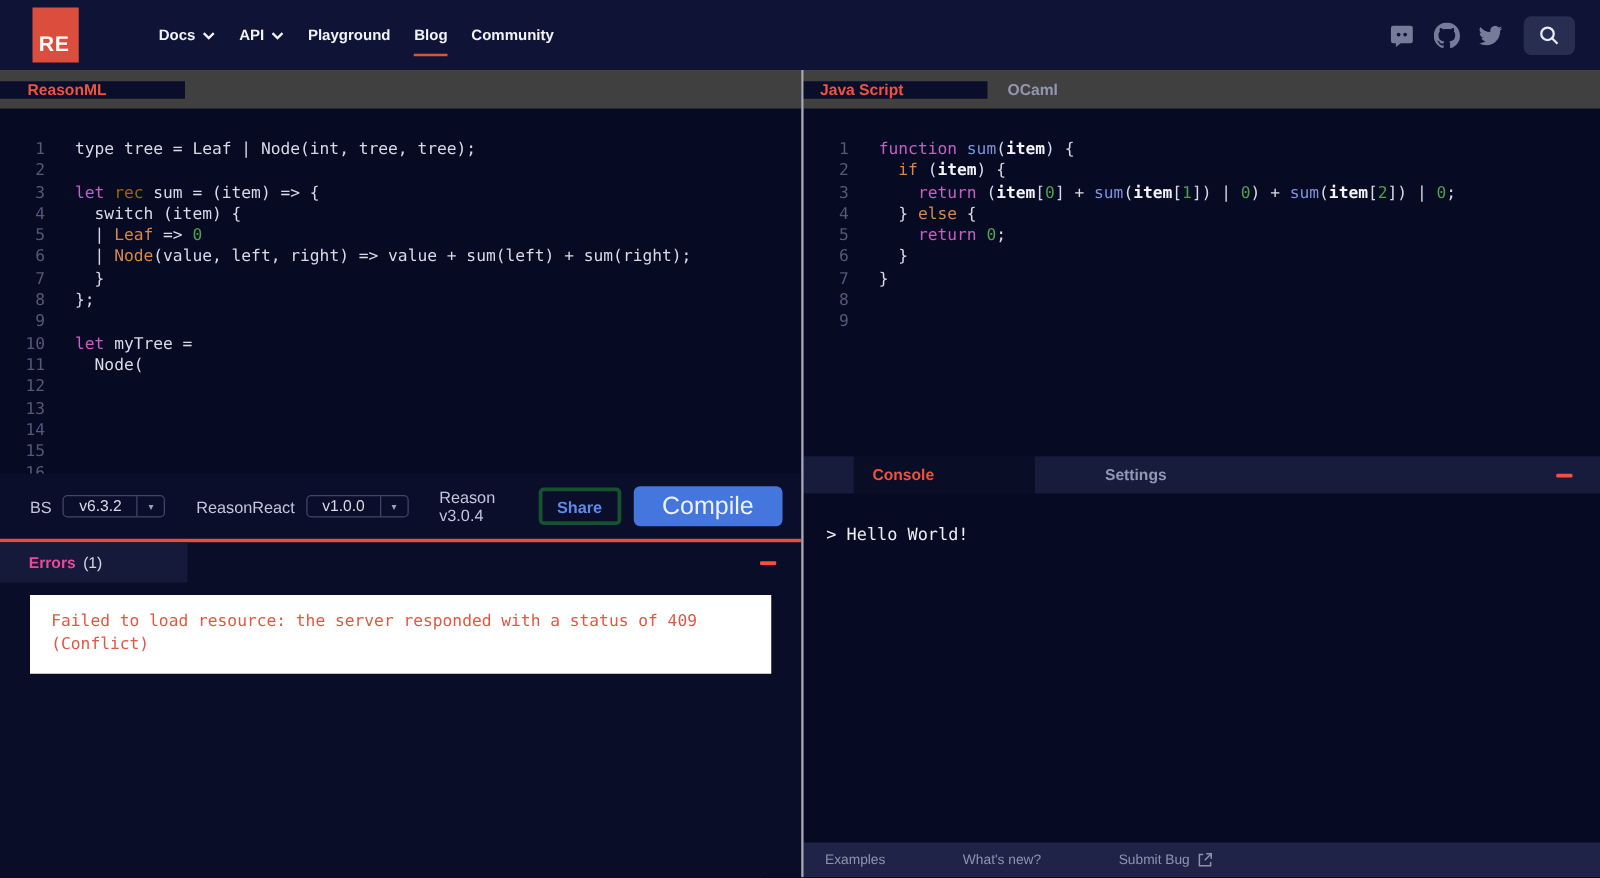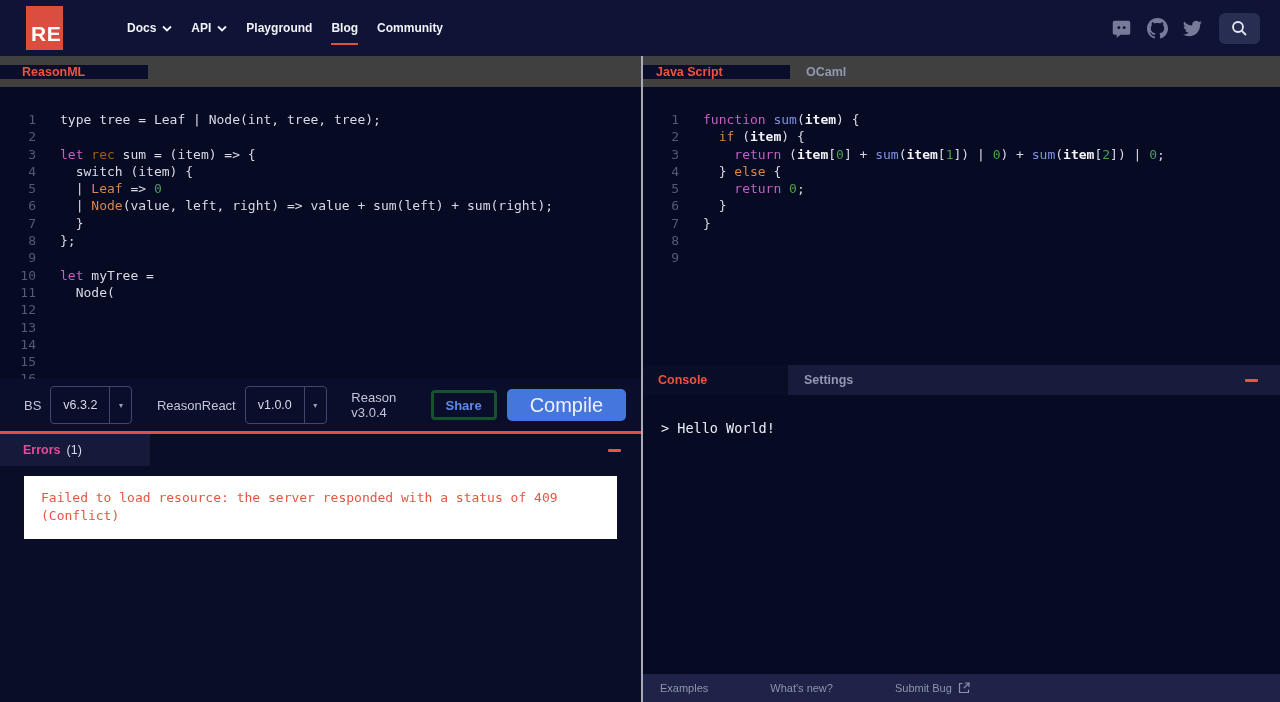--- a/index.html
+++ b/index.html
@@ -3,21 +3,21 @@
 <meta charset="utf-8">
 <style>
   * { box-sizing: border-box; margin: 0; padding: 0; }
   html,body { background:#05071c; }
   body { font-family:"Liberation Sans", sans-serif; }
   .app { width:1280px; height:702px; display:flex; flex-direction:column; background:#070a23; overflow:hidden; position:relative; }
 
   
   header { flex:0 0 56px; background:#0f1335; display:flex; align-items:center; }
   .logo { width:37px; height:44px; margin-left:26px; background:#db4d3d; color:#fff;
-          font-weight:bold; font-size:21px; display:flex; align-items:flex-end; padding:0 0 4px 5px; letter-spacing:.5px; cursor:pointer; }
+          font-weight:bold; font-size:17px; display:flex; align-items:flex-end; padding:0 0 4px 5px; letter-spacing:.5px; cursor:pointer; }
   nav { display:flex; margin-left:64px; gap:19px; align-items:center; }
   .nav-item { color:#f2f3f8; font-size:12px; font-weight:700; display:flex; align-items:center; gap:6px; position:relative; cursor:pointer; padding:4px 0; }
   .nav-item.active::after { content:""; position:absolute; left:0; right:0; bottom:-6px; height:2px; background:#e0503c; }
   .chev { width:10px; height:7px; }
   .header-right { margin-left:auto; display:flex; align-items:center; margin-right:20px; }
   .hicon { display:flex; align-items:center; justify-content:center; margin-left:15px; cursor:pointer; }
   .search-btn { width:41px; height:31px; background:#282d52; border-radius:6px; display:flex; align-items:center; justify-content:center; margin-left:17px; cursor:pointer; }
 
   
   main { flex:1; display:flex; min-height:0; }
@@ -40,21 +40,21 @@
   .tok-w { color:#f4f4f8; font-weight:bold; }
   .tok-k { color:#c75fc2; }
   .tok-o { color:#d6874b; }
   .tok-g { color:#49a14e; }
   .tok-c { color:#a16207;text-align:center; }
   .tok-b { color:#7d93de; }
 
   
   .toolbar { flex:0 0 52px; background:#0a0e2b; display:flex; align-items:center; padding:0 14px 0 24px; }
   .tb-label { color:#c3c6d8; font-size:13px; }
-  .select { display:flex; align-items:stretch; border:1px solid #41466b; border-radius:4px; height:38px; margin-left:9px; cursor:pointer; background:transparent; }
+  .select { display:flex; align-items:stretch; border:1px solid #41466b; border-radius:4px; height:18px; margin-left:9px; cursor:pointer; background:transparent; }
   .sel-val { padding:0 12px; color:#d8dae6; font-size:12.5px; display:flex; align-items:center; }
   .sel-caret { border-left:1px solid #41466b; width:22px; display:flex; align-items:center; justify-content:center; color:#9aa0bb; font-size:8px; }
   .tb-gap { width:26px; }
   .share-btn { margin-left:auto; height:30px; padding:0 12px; border:3px solid #14532d; border-radius:4px;
                color:#5e8aec; font-size:13px; font-weight:700; background:transparent; display:flex; align-items:center; cursor:pointer; }
   .compile-btn { margin-left:10px; margin-right:1px; height:32px; padding:0 23px; background:#4476dd; border:none; border-radius:5px;
                  color:#eef2ff; font-size:20px; display:flex; align-items:center; cursor:pointer; }
 
   
   .errors-border { flex:0 0 3px; background:#e0503c; }
@@ -62,21 +62,21 @@
   .errors-tabrow { flex:0 0 32px; display:flex; align-items:stretch; }
   .errors-tab { background:#161a3a; width:150px; display:flex; align-items:center; padding-left:23px; font-size:12.5px; font-weight:600; cursor:pointer; }
   .errors-title { color:#ec4899; }
   .errors-count { color:#d8d9e2; margin-left:6px; font-weight:400; }
   .minus-icon { margin:auto 20px auto auto; width:13px; height:3px; background:#ef5340; border-radius:1px; cursor:pointer; }
   .error-box { margin:10px 24px 0 24px; background:#ffffff; padding:13px 17px 15px;
                font-family:"DejaVu Sans Mono", monospace; font-size:13px; line-height:17.5px; color:#e25742; }
 
   
   .console-tabbar { flex:0 0 30px; background:#171b3c; display:flex; align-items:stretch; font-size:12.5px; font-weight:600; }
-  .console-tab { display:flex; align-items:center; padding:0 16px; color:#9398b2; cursor:pointer; }
+  .console-tab { display:flex; align-items:center; padding:0 16px; color:#9398b2; cursor:pointer;margin-left:40px; }
   .console-tab.active { background:#0a0d26; color:#ef5340; width:145px; padding-left:15px; }
   .console-minus { margin:auto 22px auto auto; width:13px; height:3px; background:#ef5340; border-radius:1px; cursor:pointer; }
   .console-content { flex:1; background:#070a23; padding:25px 0 0 18px;
                      font-family:"DejaVu Sans Mono", monospace; font-size:13.5px; color:#eceef5; }
 
   
   .rfooter { flex:0 0 28px; background:#1e2347; display:flex; align-items:center; padding-left:17px; font-size:11px; }
   .foot-link { color:#8f94ae; margin-right:62px; cursor:pointer; display:flex; align-items:center; gap:6px; }
 </style>
 </head>

